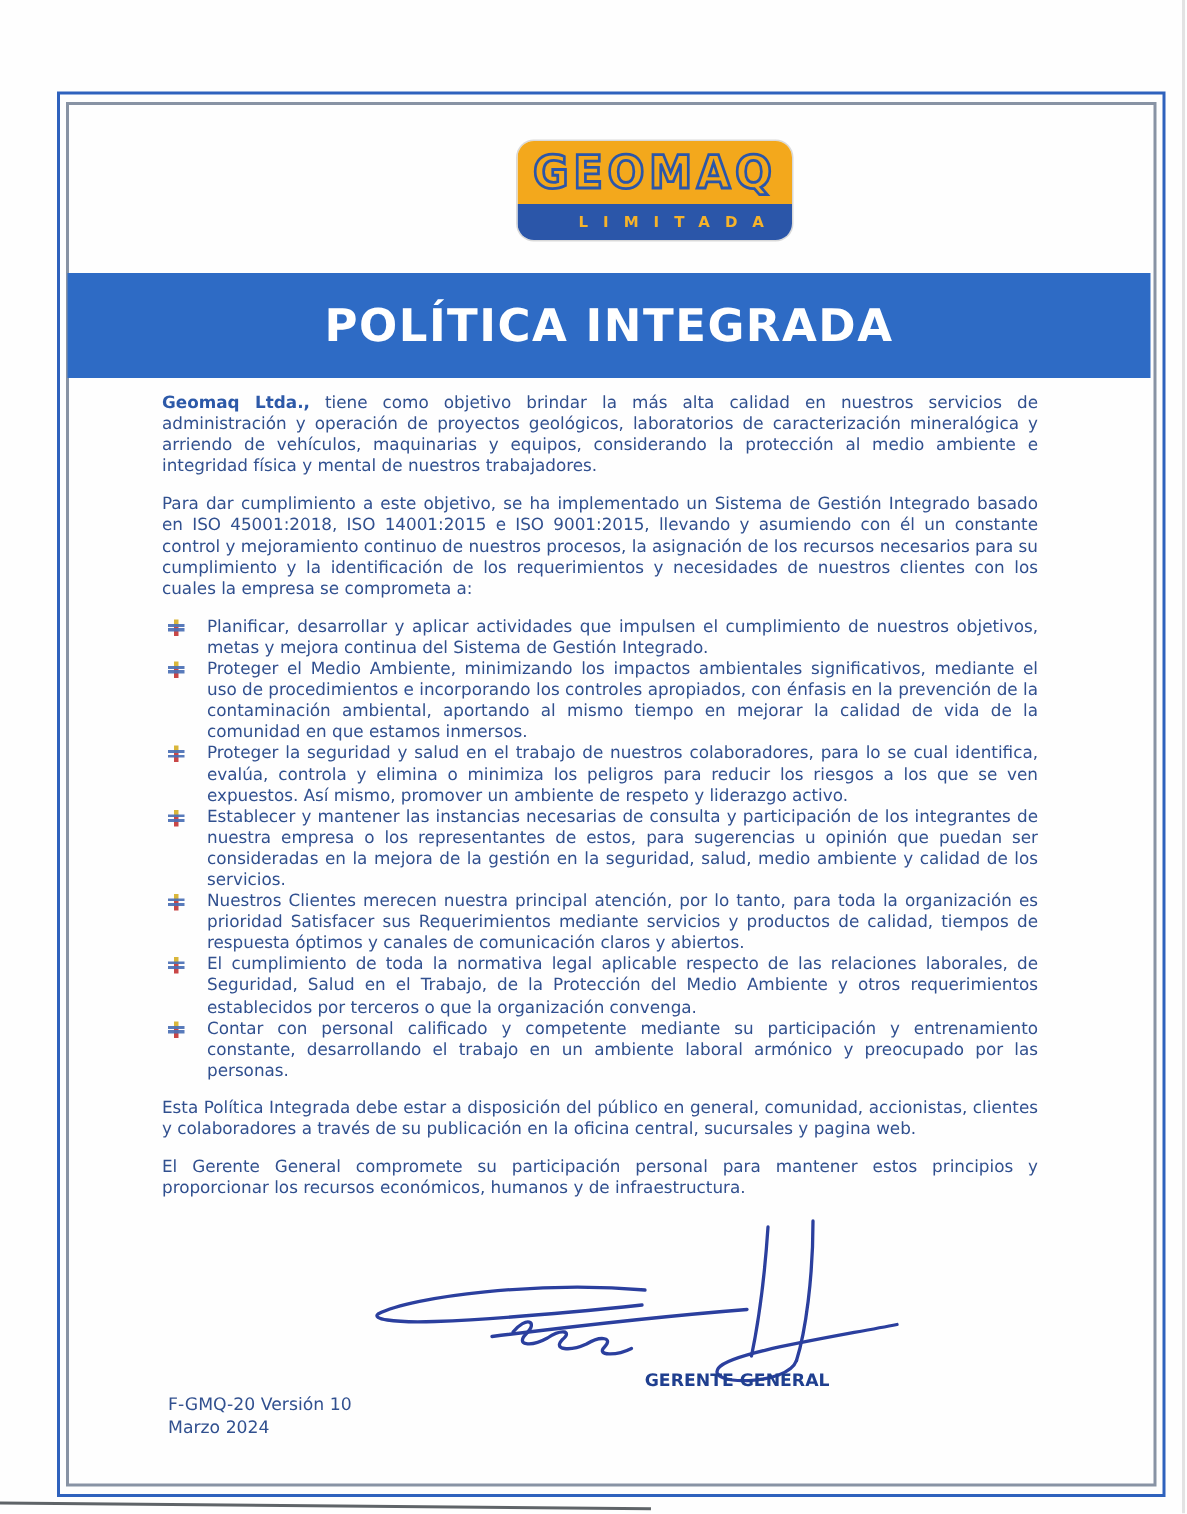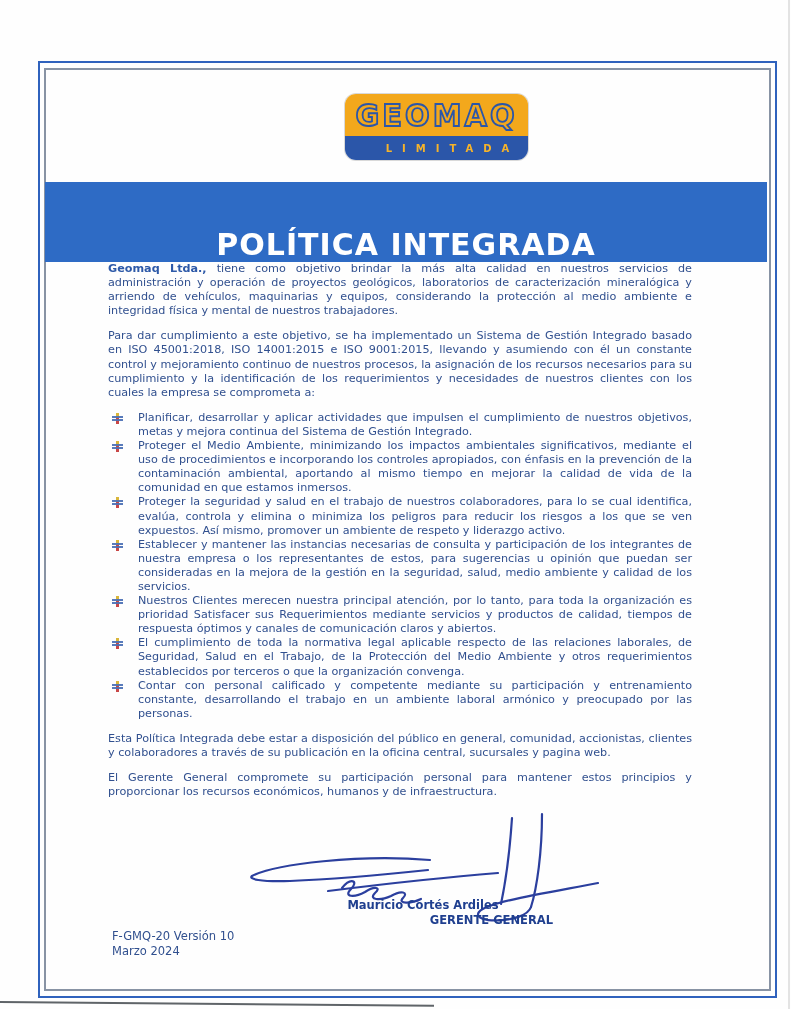--- a/index.html
+++ b/index.html
@@ -40,22 +40,22 @@
     height:24px;background:#2b56a9;
     display:flex;align-items:center;justify-content:center;padding-left:22px;
   }
   .logo-bottom span{
     font-size:10px;font-weight:bold;color:#f6b32a;
     letter-spacing:10px;padding-left:10px;
   }
 
   
   .title-band{
-    position:absolute;left:45px;top:182px;width:722px;height:80px;
-    background:#2e6bc5;display:flex;align-items:flex-end;justify-content:center;
+    position:absolute;left:45px;top:182px;width:722px;height:70px;
+    background:#2e6bc5;display:flex;align-items:center;justify-content:center;
   }
   .title-band h1{
     margin:0;color:#ffffff;font-size:30px;font-weight:bold;letter-spacing:1px;
   }
 
   
   .content{
     position:absolute;left:108px;top:262px;width:584px;
     color:#31508f;font-size:11.2px;line-height:14.1px;text-align:justify;
   }
@@ -149,21 +149,20 @@
     <g stroke="#2b3f9e" stroke-width="2.2" stroke-linecap="round" fill="none">
       <path d="M 200 48 C 130 42, 45 52, 22 64 C 18 67, 30 70, 60 69 C 110 67, 160 62, 198 58"></path>
       <path d="M 112 76 c 9 -11, 17 -7, 9 1 c -8 8, 3 9, 14 3 c 9 -6, 17 -5, 10 1 c -7 7, 5 8, 16 3 c 10 -6, 18 -4, 12 2 c -6 6, 8 6, 18 1"></path>
       <path d="M 98 79 C 170 70, 230 64, 268 61"></path>
       <path d="M 282 6 C 280 36, 276 68, 271 92"></path>
       <path d="M 312 2 C 312 40, 307 76, 301 95"></path>
       <path d="M 301 95 C 295 112, 240 112, 249 100 C 257 90, 316 81, 368 71"></path>
     </g>
   </svg>
 
-  <div class="sig-name">Mauricio Cortés Ardiles</div>
   <div class="sig-role">GERENTE GENERAL</div>
 
   <div class="footer">
     <div>F-GMQ-20 Versión 10</div>
     <div>Marzo 2024</div>
   </div>
 
   <div class="scan-curl"></div>
   <div class="scan-edge-right"></div>
 

